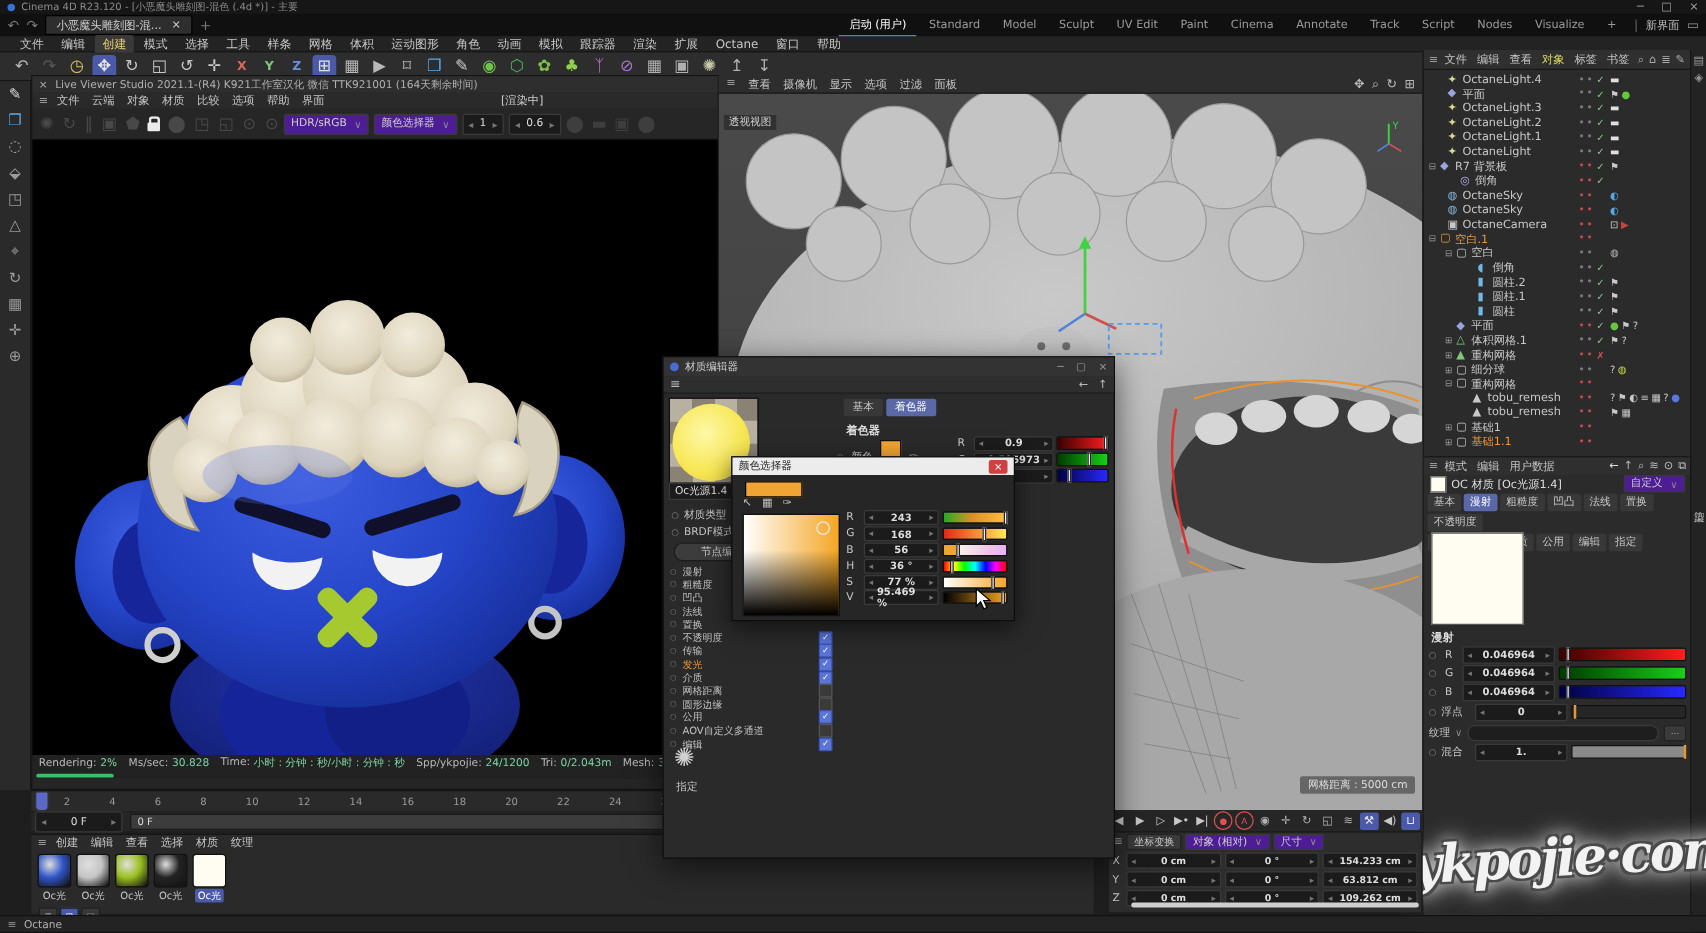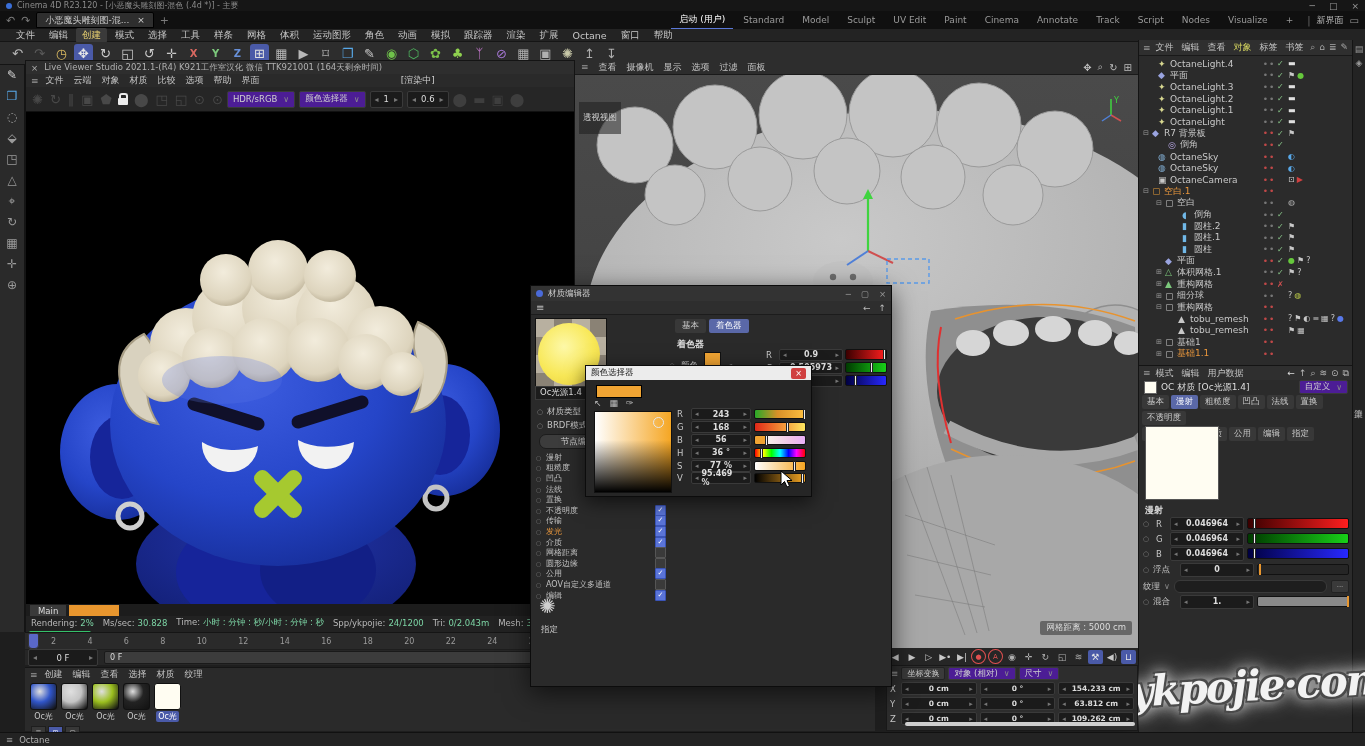--- a/index.html
+++ b/index.html
@@ -61,21 +61,21 @@
   .stat{display:flex;gap:3px;font-size:8.5px;}
   .stat .sk{color:#b8b8b8;}
   .stat .sv{color:#7cd4a4;}
   #lv-prog{height:5px;background:#222;position:relative;}
   #lv-prog .pb{position:absolute;left:3px;top:1px;width:62px;height:3px;background:#35c06a;border-radius:2px;}
 
   
   #vp{left:575px;top:60px;width:563px;height:588px;background:#3f3f3f;}
   #vp-menu{height:14px;display:flex;align-items:center;gap:2px;background:#2d2d2d;padding:0 6px;font-size:9px;border-bottom:1px solid #1a1a1a;}
   #vp-menu .mi{padding:0 5px;}
-  #vp-label{position:absolute;left:4px;top:27px;font-size:8.5px;color:#cfcfcf;background:rgba(30,30,30,.55);padding:10px 4px;}
+  #vp-label{position:absolute;left:4px;top:17px;font-size:8.5px;color:#cfcfcf;background:rgba(30,30,30,.55);padding:0 4px;}
   #vp-canvas{position:relative;width:563px;height:574px;overflow:hidden;}
   #grid-chip{position:absolute;right:6px;bottom:14px;background:rgba(90,90,90,.85);color:#ddd;font-size:8.5px;padding:1px 6px;border-radius:2px;}
 
   
   #rp{left:1138px;top:40px;width:214px;height:706px;background:#2b2b2b;border-left:1px solid #141414;box-sizing:border-box;}
   #rstrip{left:1352px;top:40px;width:13px;height:706px;background:#232323;border-left:1px solid #141414;box-sizing:border-box;
     display:flex;flex-direction:column;align-items:center;padding-top:4px;gap:4px;color:#999;font-size:9px;}
   #rstrip .vtxt{writing-mode:vertical-rl;font-size:8.5px;color:#aaa;margin-top:330px;}
   #om-menu{height:15px;display:flex;align-items:center;gap:1px;padding:0 4px;font-size:9px;background:#2f2f2f;border-bottom:1px solid #191919;}
   #om-menu .mi{padding:0 4px;}
@@ -483,24 +483,20 @@
 
         <g transform="translate(252,382)" fill="#a6c92f">
           <rect x="-30" y="-8" width="60" height="16" rx="7" transform="rotate(45)"></rect>
           <rect x="-30" y="-8" width="60" height="16" rx="7" transform="rotate(-45)"></rect>
         </g>
 
         <ellipse cx="196" cy="268" rx="60" ry="24" fill="#5a78e8" opacity="0.25"></ellipse>
       </svg>
     </div>
 
-    <div id="lv-tabs">
-      <span class="vtab">Main</span>
-      <span class="vtab orange"></span>
-    </div>
     <div id="lv-stats">
 
     <span class="stat">
         <span class="sk">Rendering:</span>
           <span class="sv">2%</span>
       </span>
         <span class="stat">
         <span class="sk">Ms/sec:</span>
           <span class="sv">30.828</span>
       </span>

